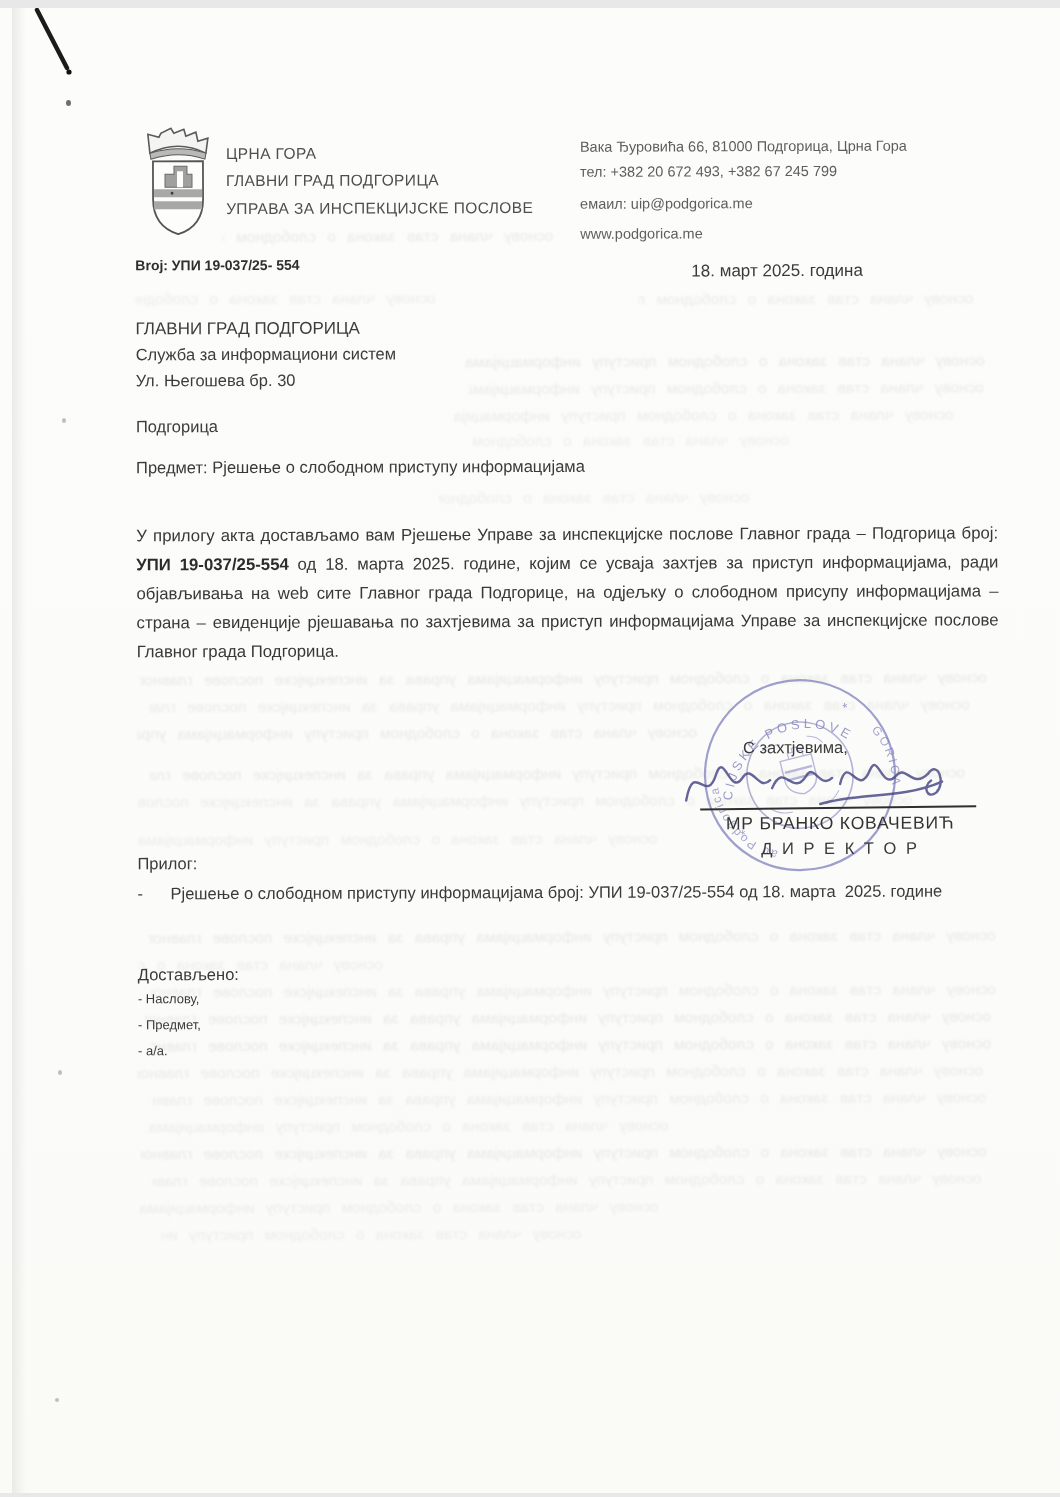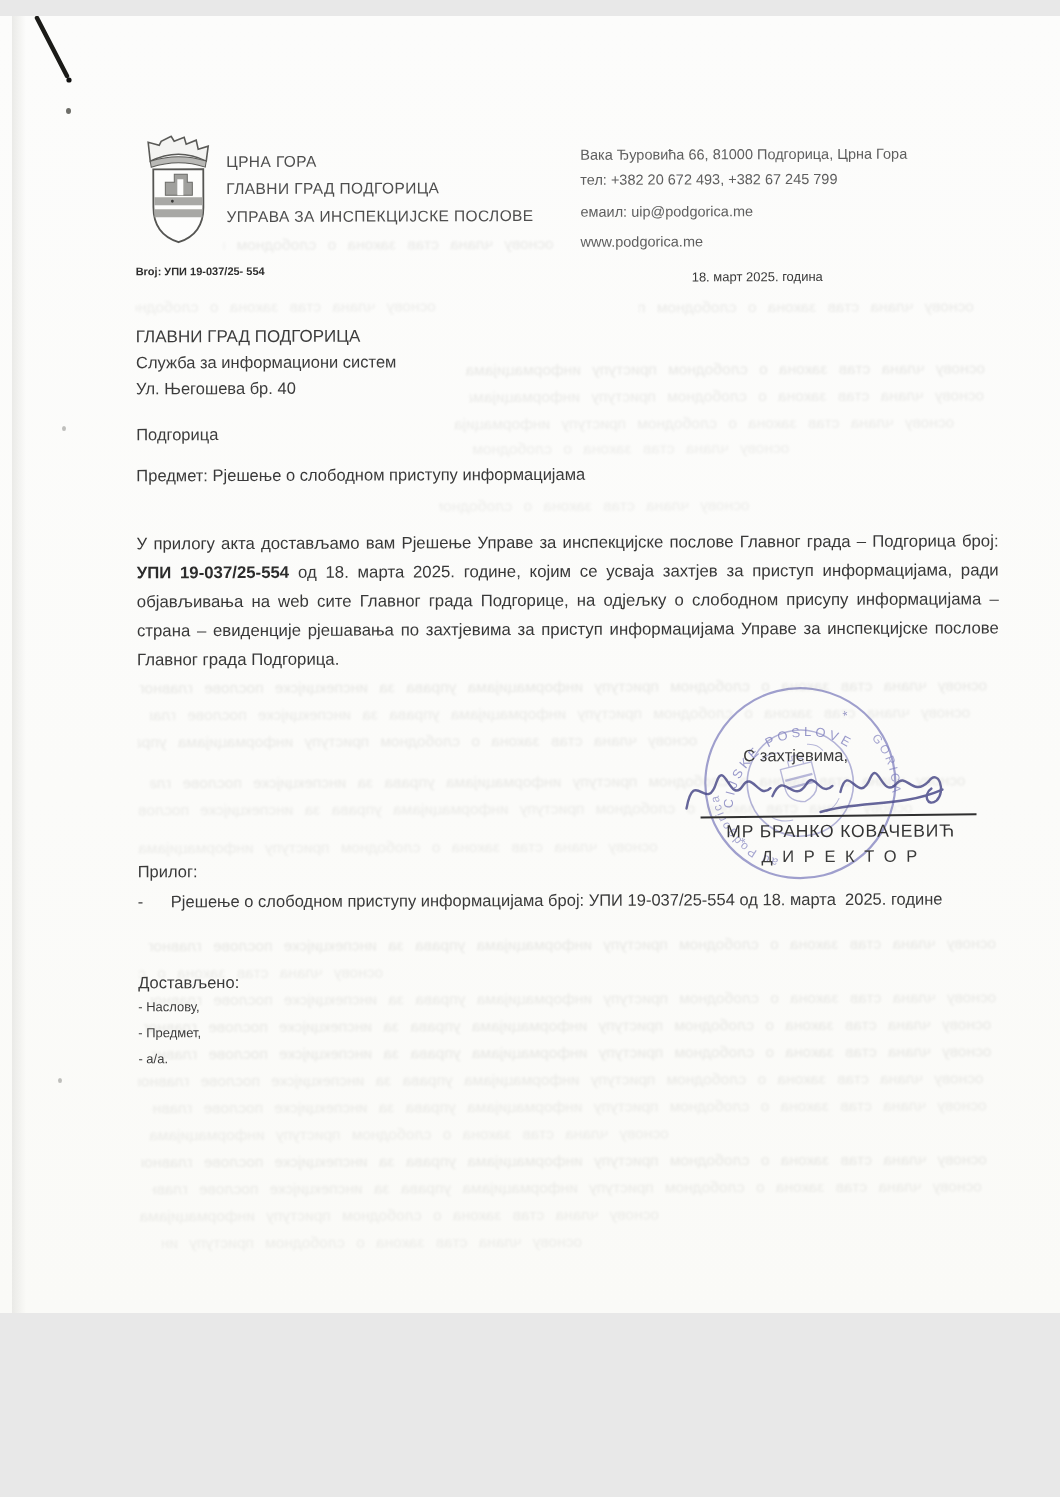--- a/index.html
+++ b/index.html
@@ -1,19 +1,19 @@
 <!DOCTYPE html>
 <html><head>
 <meta charset="utf-8">
 <style>
   html,body{margin:0;padding:0;background:#e8e8e8;}
   .page{
     position:relative;
-    width:1060px;height:1297px;
-    margin:16px auto;
+    width:1060px;height:1485px;
+    margin:8px auto;
     background:linear-gradient(180deg,#fcfcfb 0%,#fbfbf9 60%,#fafaf7 100%);
     overflow:hidden;
     font-family:"Liberation Sans", sans-serif;
     color:#3d3d3d;
   }
   .sheet{position:absolute;inset:0;transform:rotate(-0.2deg);}
   .abs{position:absolute;}
   
   .edge-left{position:absolute;left:12px;top:0;width:14px;height:100%;
     background:linear-gradient(90deg,#e7e7e4,rgba(255,255,255,0));opacity:.85;}
@@ -21,22 +21,22 @@
   .speck.s1{left:66px;top:92px;width:5px;height:6px;opacity:.8;background:#4a4a45;}
   .speck.s2{left:62px;top:410px;width:4px;height:5px;}
   .speck.s3{left:58px;top:1062px;width:4px;height:5px;}
   .speck.s4{left:55px;top:1390px;width:4px;height:4px;}
   
   .org-line{position:absolute;left:228px;font-size:15.5px;color:#4e4e4e;letter-spacing:.4px;white-space:nowrap;}
   .org1{top:136px;} .org2{top:163px;} .org3{top:191px;}
   .contact-line{position:absolute;left:582px;font-size:14.5px;color:#5e5e5e;white-space:nowrap;}
   .ct1{top:131px;} .ct2{top:156px;} .ct3{top:188px;} .ct4{top:218px;}
   
-  .ref-number{position:absolute;left:137px;top:248px;font-size:11px;font-weight:700;color:#2e2e2e;white-space:nowrap;}
-  .ref-date{position:absolute;left:693px;top:254px;font-size:13px;color:#3a3a3a;white-space:nowrap;}
+  .ref-number{position:absolute;left:137px;top:248px;font-size:14px;font-weight:700;color:#2e2e2e;white-space:nowrap;}
+  .ref-date{position:absolute;left:693px;top:254px;font-size:17px;color:#3a3a3a;white-space:nowrap;}
   
   .rcpt{position:absolute;left:137px;font-size:16.5px;color:#3c3c3c;white-space:nowrap;}
   .r1{top:310px;font-size:17px;} .r2{top:336px;} .r3{top:362px;} .r4{top:408px;}
   
   .subject{position:absolute;left:137px;top:449px;font-size:16.5px;color:#3a3a3a;white-space:nowrap;}
   
   .body-par{position:absolute;left:137px;top:512px;width:862px;font-size:16.8px;line-height:29px;
     text-align:justify;color:#383838;}
   .body-par b{color:#2c2c2c;}
   
@@ -122,21 +122,21 @@
     <div class="contact-line ct1">Вака Ђуровића 66, 81000 Подгорица, Црна Гора</div>
     <div class="contact-line ct2">тел: +382 20 672 493, +382 67 245 799</div>
     <div class="contact-line ct3">емаил: uip@podgorica.me</div>
     <div class="contact-line ct4">www.podgorica.me</div>
 
     <div class="ref-number">Broj: УПИ 19-037/25- 554</div>
     <div class="ref-date">18. март 2025. година</div>
 
     <div class="rcpt r1">ГЛАВНИ ГРАД ПОДГОРИЦА</div>
     <div class="rcpt r2">Служба за информациони систем</div>
-    <div class="rcpt r3">Ул. Његошева бр. 40</div>
+    <div class="rcpt r3">Ул. Његошева бр. 30</div>
     <div class="rcpt r4">Подгорица</div>
 
     <div class="subject">Предмет: Рјешење о слободном приступу информацијама</div>
 
     <div class="body-par"><span>У прилогу акта достављамо вам Рјешење Управе за инспекцијске послове Главног града – Подгорица број: </span><b>УПИ 19-037/25-554</b><span>  од 18. марта 2025. године, којим се усваја захтјев за приступ информацијама, ради објављивања на web сите Главног града Подгорице, на одјељку о слободном присупу информацијама – страна – евиденције рјешавања по захтјевима за приступ информацијама Управе за инспекцијске послове Главног града Подгорица.</span></div>
 
     <svg class="stamp" viewBox="0 0 205 205">
       <circle cx="102" cy="102" r="95" fill="none" stroke="#6b6bb4" stroke-width="2.2" opacity=".75"></circle>
       <circle cx="102" cy="102" r="53" fill="none" stroke="#6b6bb4" stroke-width="1.6" opacity=".6"></circle>
       <defs>

